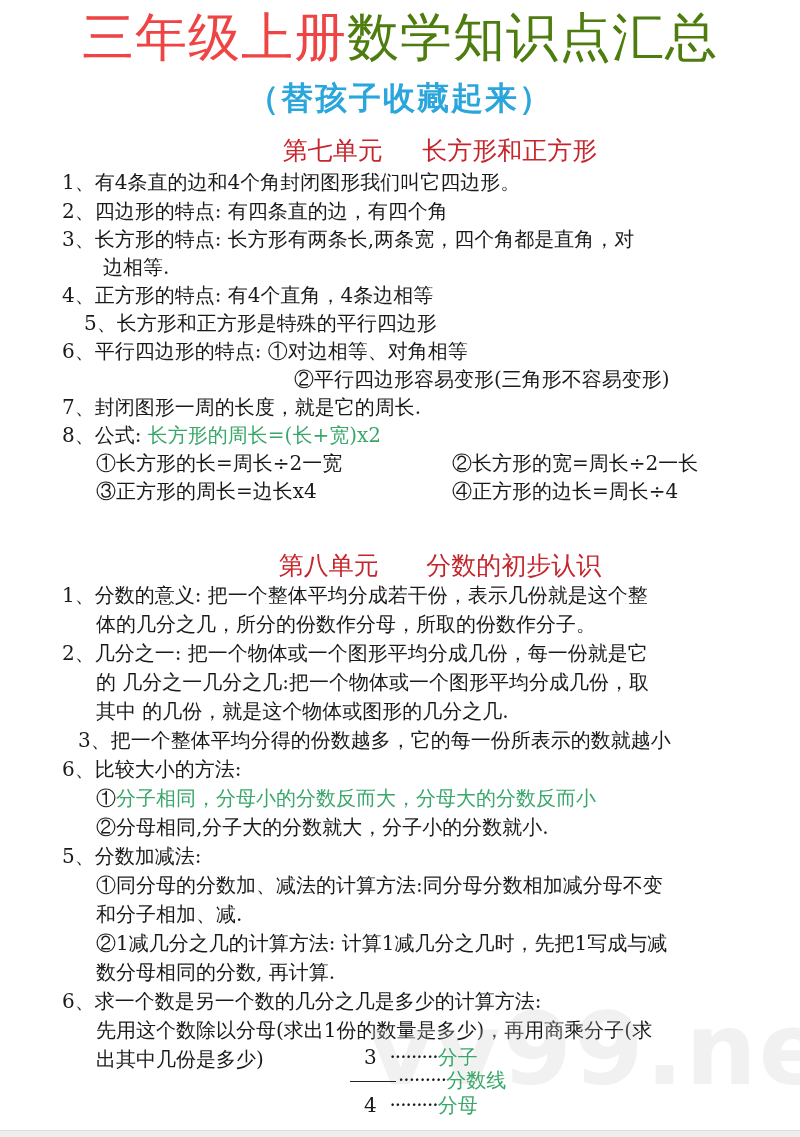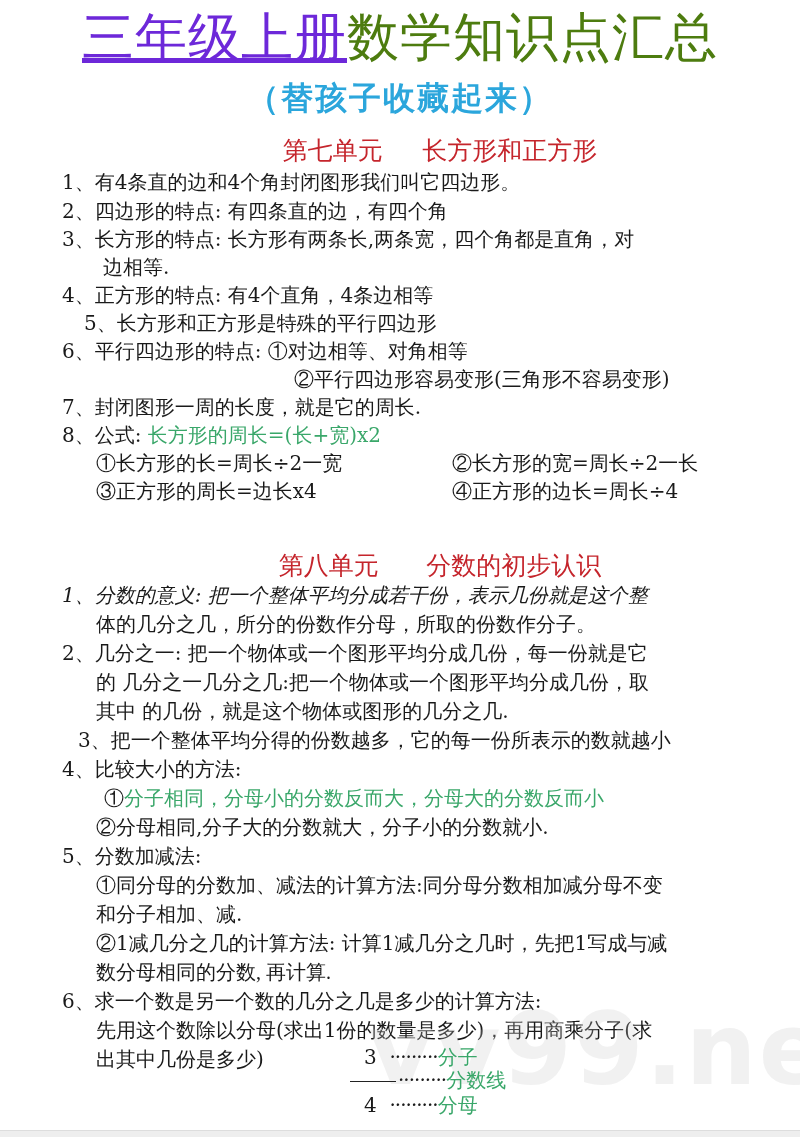--- a/index.html
+++ b/index.html
@@ -1,21 +1,21 @@
 <!DOCTYPE html>
 <html><head>
 <meta charset="utf-8">
 <style>
   html, body { margin:0; padding:0; }
   body { width:800px; height:1137px; background:#ffffff; position:relative; overflow:hidden;
          font-family:"DejaVu Serif","Liberation Serif",serif; color:#1a1a1a; }
   .title { position:absolute; top:6px; left:0; width:800px; text-align:center;
            font-family:"DejaVu Sans","Liberation Sans",sans-serif; font-size:52px; line-height:62px;
            letter-spacing:1px; white-space:nowrap; }
-  .title .black { color:#6d28d9;text-decoration:underline; }
+  .title .black { color:#ef4444; }
   .title .red { color:#4d7c0f; }
   .subtitle { position:absolute; top:76px; left:0; width:800px; text-align:center;
               font-family:"DejaVu Sans","Liberation Sans",sans-serif; font-size:32px; line-height:44px;
               color:#2ba6dc; font-weight:bold; letter-spacing:2px; }
   .unit-title { position:absolute; left:0; width:800px; text-align:center;
                 color:#c5252c; font-size:25px; line-height:30px; white-space:pre;padding-left:40px; }
   .line { position:absolute; font-size:20px; line-height:26px; white-space:nowrap; color:#1a1a1a; }
   .green { color:#3aa76a; }
   .frac { position:absolute; font-size:20px; line-height:24px; white-space:nowrap; }
   .frac .num { font-family:"DejaVu Serif",serif; }
@@ -43,34 +43,34 @@
 <div class="line" style="left:294px; top:366px;">②平行四边形容易变形(三角形不容易变形)</div>
 <div class="line" style="left:62px; top:394px;">7、封闭图形一周的长度，就是它的周长.</div>
 <div class="line" style="left:62px; top:422px;"><span>8、公式: </span><span class="green">长方形的周长=(长+宽)x2</span></div>
 <div class="line" style="left:96px; top:450px;text-align:right;">①长方形的长=周长÷2一宽</div>
 <div class="line" style="left:452px; top:450px;">②长方形的宽=周长÷2一长</div>
 <div class="line" style="left:96px; top:478px;">③正方形的周长=边长x4</div>
 <div class="line" style="left:452px; top:478px;">④正方形的边长=周长÷4</div>
 
 <div class="unit-title" style="top:551px;">第八单元      分数的初步认识</div>
 
-<div class="line" style="left:62px; top:582px;font-style:italic;">1、分数的意义: 把一个整体平均分成若干份，表示几份就是这个整</div>
+<div class="line" style="left:62px; top:582px;">1、分数的意义: 把一个整体平均分成若干份，表示几份就是这个整</div>
 <div class="line" style="left:96px; top:611px;">体的几分之几，所分的份数作分母，所取的份数作分子。</div>
 <div class="line" style="left:62px; top:640px;">2、几分之一: 把一个物体或一个图形平均分成几份，每一份就是它</div>
 <div class="line" style="left:96px; top:669px;">的 几分之一几分之几:把一个物体或一个图形平均分成几份，取</div>
 <div class="line" style="left:96px; top:698px;">其中 的几份，就是这个物体或图形的几分之几.</div>
 <div class="line" style="left:62px; top:727px;margin-left:16px;">3、把一个整体平均分得的份数越多，它的每一份所表示的数就越小</div>
-<div class="line" style="left:62px; top:756px;">4、比较大小的方法:</div>
-<div class="line" style="left:104px; top:785px;"><span>①</span><span class="green">分子相同，分母小的分数反而大，分母大的分数反而小</span></div>
+<div class="line" style="left:62px; top:756px;">6、比较大小的方法:</div>
+<div class="line" style="left:96px; top:785px;"><span>①</span><span class="green">分子相同，分母小的分数反而大，分母大的分数反而小</span></div>
 <div class="line" style="left:96px; top:814px;">②分母相同,分子大的分数就大，分子小的分数就小.</div>
 <div class="line" style="left:62px; top:843px;">5、分数加减法:</div>
 <div class="line" style="left:96px; top:872px;">①同分母的分数加、减法的计算方法:同分母分数相加减分母不变</div>
 <div class="line" style="left:96px; top:901px;">和分子相加、减.</div>
 <div class="line" style="left:96px; top:930px;">②1减几分之几的计算方法: 计算1减几分之几时，先把1写成与减</div>
-<div class="line" style="left:96px; top:959px;font-family:Liberation Serif, serif;">数分母相同的分数, 再计算.</div>
+<div class="line" style="left:96px; top:959px;">数分母相同的分数, 再计算.</div>
 <div class="line" style="left:62px; top:988px;">6、求一个数是另一个数的几分之几是多少的计算方法:</div>
 <div class="line" style="left:96px; top:1017px;">先用这个数除以分母(求出1份的数量是多少)，再用商乘分子(求</div>
 <div class="line" style="left:96px; top:1046px;">出其中几份是多少)</div>
 
 <div class="watermark">vv99.net</div>
 
 <div class="frac" style="left:364px; top:1045px;"><span class="num">3</span>&nbsp;&nbsp;<span class="dots">·········</span><span class="green">分子</span></div>
 <div class="frac" style="left:350px; top:1068px;"><span class="frac-line"></span><span class="dots">·········</span><span class="green">分数线</span></div>
 <div class="frac" style="left:364px; top:1093px;"><span class="num">4</span>&nbsp;&nbsp;<span class="dots">·········</span><span class="green">分母</span></div>
 

